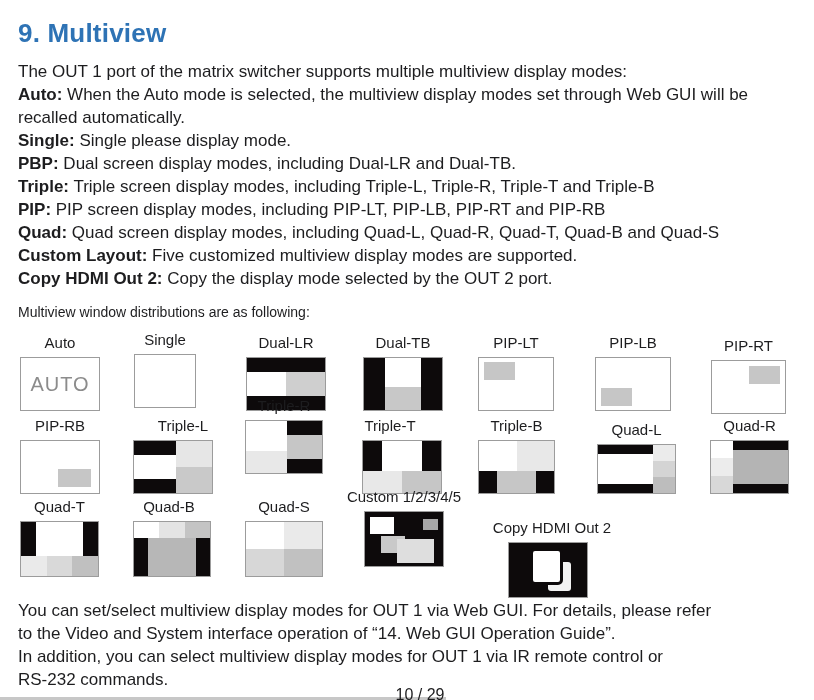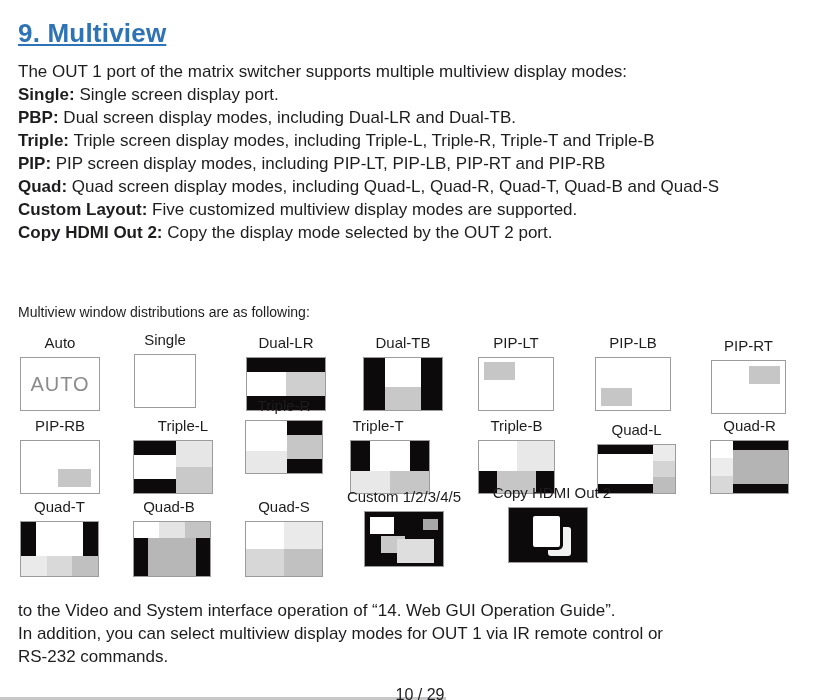--- a/index.html
+++ b/index.html
@@ -3,21 +3,21 @@
 <meta charset="utf-8">
 <style>
   html,body{margin:0;padding:0;}
   body{
     width:814px;height:700px;position:relative;overflow:hidden;
     background:#ffffff;color:#1d1d1f;
     font-family:"Liberation Sans","DejaVu Sans",sans-serif;
   }
   .page-title{
     position:absolute;left:18px;top:18px;
-    font-size:26px;font-weight:bold;color:#2e73b5;letter-spacing:0.2px;text-decoration:underline;
+    font-size:26px;font-weight:bold;color:#2e73b5;letter-spacing:0.2px;
   }
   .intro{
     position:absolute;left:18px;top:60px;width:780px;
     font-size:17px;line-height:23px;
   }
   .intro .entry{display:block;}
   .b{font-weight:bold;}
   .dist-heading{
     position:absolute;left:18px;top:301px;width:780px;
     font-size:14px;line-height:22px;
@@ -58,21 +58,22 @@
     font-size:16px;color:#1d1d1f;
   }
 </style>
 </head>
 <body>
 
 <div class="page-title">9. Multiview</div>
 
 <div class="intro">
   <div class="entry"><span class="b"></span><span>The OUT 1 port of the matrix switcher supports multiple multiview display modes:</span></div>
-  <div class="entry"><span class="b">Single:</span><span> Single screen display port.</span></div>
+  <div class="entry"><span class="b">Auto:</span><span> When the Auto mode is selected, the multiview display modes set through Web GUI will be recalled automatically.</span></div>
+  <div class="entry"><span class="b">Single:</span><span> Single please display mode.</span></div>
   <div class="entry"><span class="b">PBP:</span><span> Dual screen display modes, including Dual-LR and Dual-TB.</span></div>
   <div class="entry"><span class="b">Triple:</span><span> Triple screen display modes, including Triple-L, Triple-R, Triple-T and Triple-B</span></div>
   <div class="entry"><span class="b">PIP:</span><span> PIP screen display modes, including PIP-LT, PIP-LB, PIP-RT and PIP-RB</span></div>
   <div class="entry"><span class="b">Quad:</span><span> Quad screen display modes, including Quad-L, Quad-R, Quad-T, Quad-B and Quad-S</span></div>
   <div class="entry"><span class="b">Custom Layout:</span><span> Five customized multiview display modes are supported.</span></div>
   <div class="entry"><span class="b">Copy HDMI Out 2:</span><span> Copy the display mode selected by the OUT 2 port.</span></div>
 </div>
 
 <div class="dist-heading">Multiview window distributions are as following:</div>
 
@@ -167,21 +168,21 @@
     </div>
   <div class="dbox" style="width:78px;height:54px">
     <div class="a w" style="left:0;top:0;width:54%;height:57%"></div>
     <div class="a" style="left:0;top:57%;width:54%;height:43%;background:#e8e8e8"></div>
     <div class="a k" style="left:54%;top:0;width:46%;height:26%"></div>
     <div class="a" style="left:54%;top:26%;width:46%;height:48%;background:#c6c6c6"></div>
     <div class="a k" style="left:54%;top:74%;width:46%;height:26%"></div>
   </div>
 </div>
 
-<div class="tile" style="left:350px;top:417px;width:56px">
+<div class="tile" style="left:362px;top:417px;width:56px">
   <div class="tlabel">
       <span>Triple-T</span>
     </div>
   <div class="dbox" style="width:80px;height:54px">
     <div class="a k" style="left:0;top:0;width:24%;height:57%"></div>
     <div class="a w" style="left:24%;top:0;width:52%;height:57%"></div>
     <div class="a k" style="left:76%;top:0;width:24%;height:57%"></div>
     <div class="a" style="left:0;top:57%;width:50%;height:43%;background:#e8e8e8"></div>
     <div class="a" style="left:50%;top:57%;width:50%;height:43%;background:#c6c6c6"></div>
   </div>
@@ -273,30 +274,31 @@
       <span>Custom 1/2/3/4/5</span>
     </div>
   <div class="dbox dark" style="width:80px;height:56px">
     <div class="a w" style="left:7%;top:9%;width:30%;height:32%"></div>
     <div class="a" style="right:7%;top:13%;width:19%;height:21%;background:#a8a8a8"></div>
     <div class="a" style="left:21%;top:44%;width:30%;height:32%;background:#c9c9c9"></div>
     <div class="a" style="left:41%;top:50%;width:48%;height:44%;background:#dedede"></div>
   </div>
 </div>
 
-<div class="tile" style="left:508px;top:484px;width:88px">
+<div class="tile" style="left:508px;top:519px;width:88px">
   <div class="tlabel">
       <span>Copy HDMI Out 2</span>
     </div>
   <div class="dbox dark" style="width:80px;height:56px">
     <div class="copy-back" style="left:50%;top:36%;width:30%;height:52%"></div>
     <div class="copy-front" style="left:27%;top:10%;width:34%;height:56%"></div>
   </div>
 </div>
 
 <div class="outro">
+  <div>You can set/select multiview display modes for OUT 1 via Web GUI. For details, please refer</div>
   <div>to the Video and System interface operation of  “14. Web GUI Operation Guide”.</div>
   <div>In addition, you can select multiview display modes for OUT 1 via IR remote control or</div>
   <div>RS-232 commands.</div>
 </div>
 
 <div class="footer-line"></div>
 <div class="page-number">10 / 29</div>
 
 </body></html>

